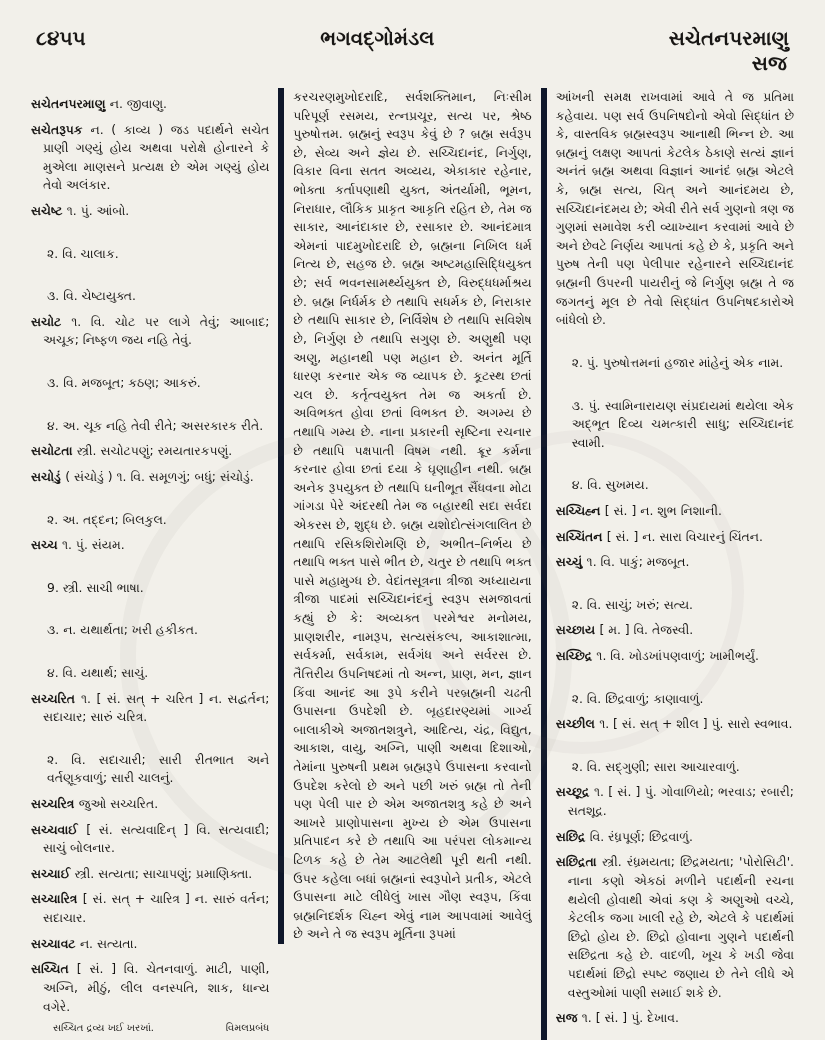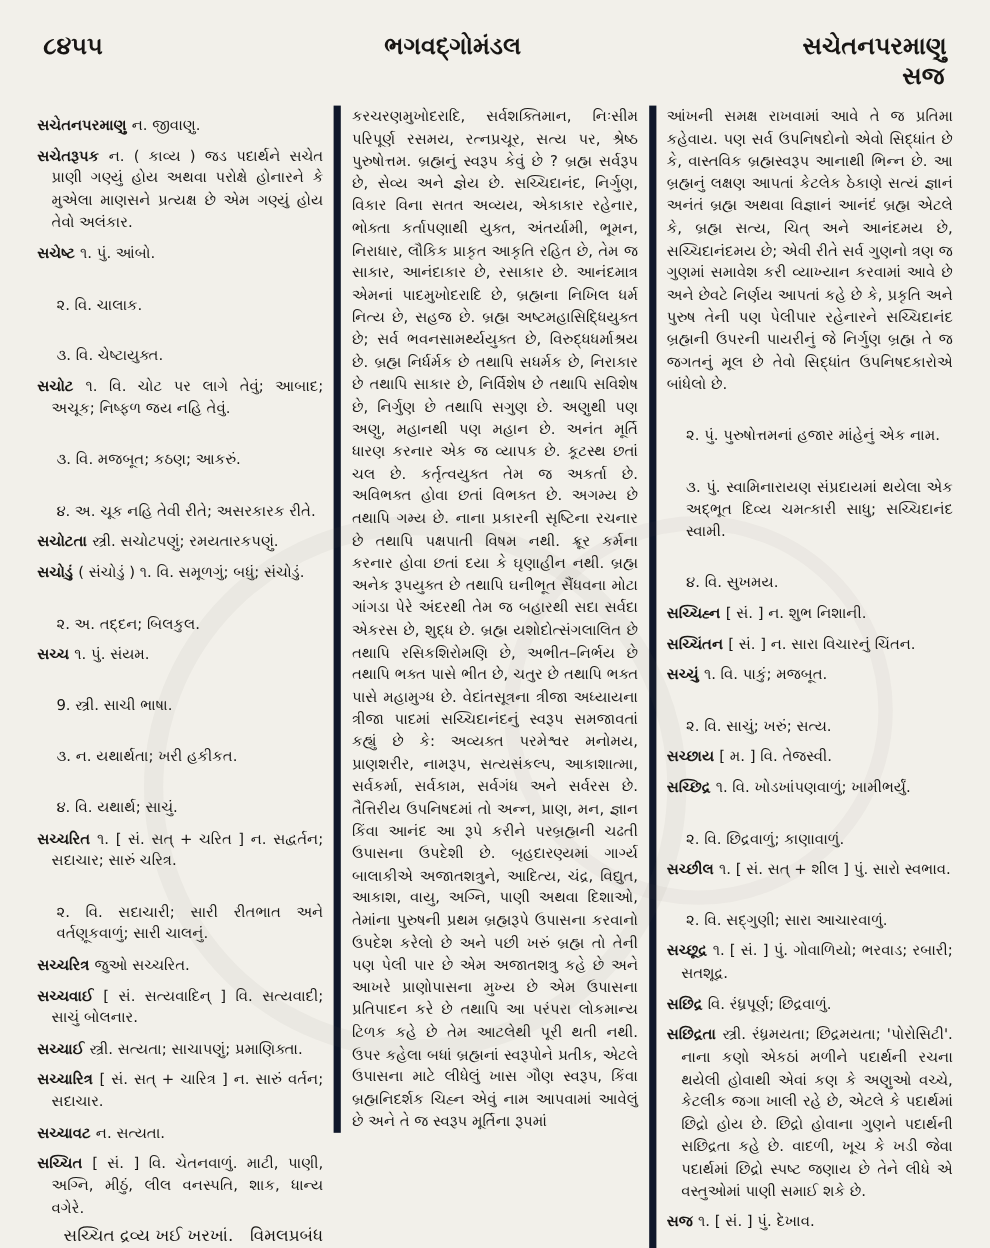--- a/index.html
+++ b/index.html
@@ -38,21 +38,21 @@
     overflow:hidden;
   }
   .col + .col{border-left:6px solid #0f172a;}
   .col p{margin:0;}
   .col p.entry{margin-top:7px;padding-left:12px;text-indent:-12px;}
   .col p.sense{margin-top:24px;padding-left:16px;}
   .col p.cont{margin-top:0;}
   .col p.entry b{font-weight:bold;}
   .col p.citation{
     margin-top:4px;
-    font-size:14px;
+    font-size:10px;
     display:flex;justify-content:space-between;gap:8px;
     padding-left:22px;
   }
   .col p.citation .src{white-space:nowrap;}
 </style>
 </head>
 <body>
 
 <div class="page">
   <div class="wm wm1"></div>

